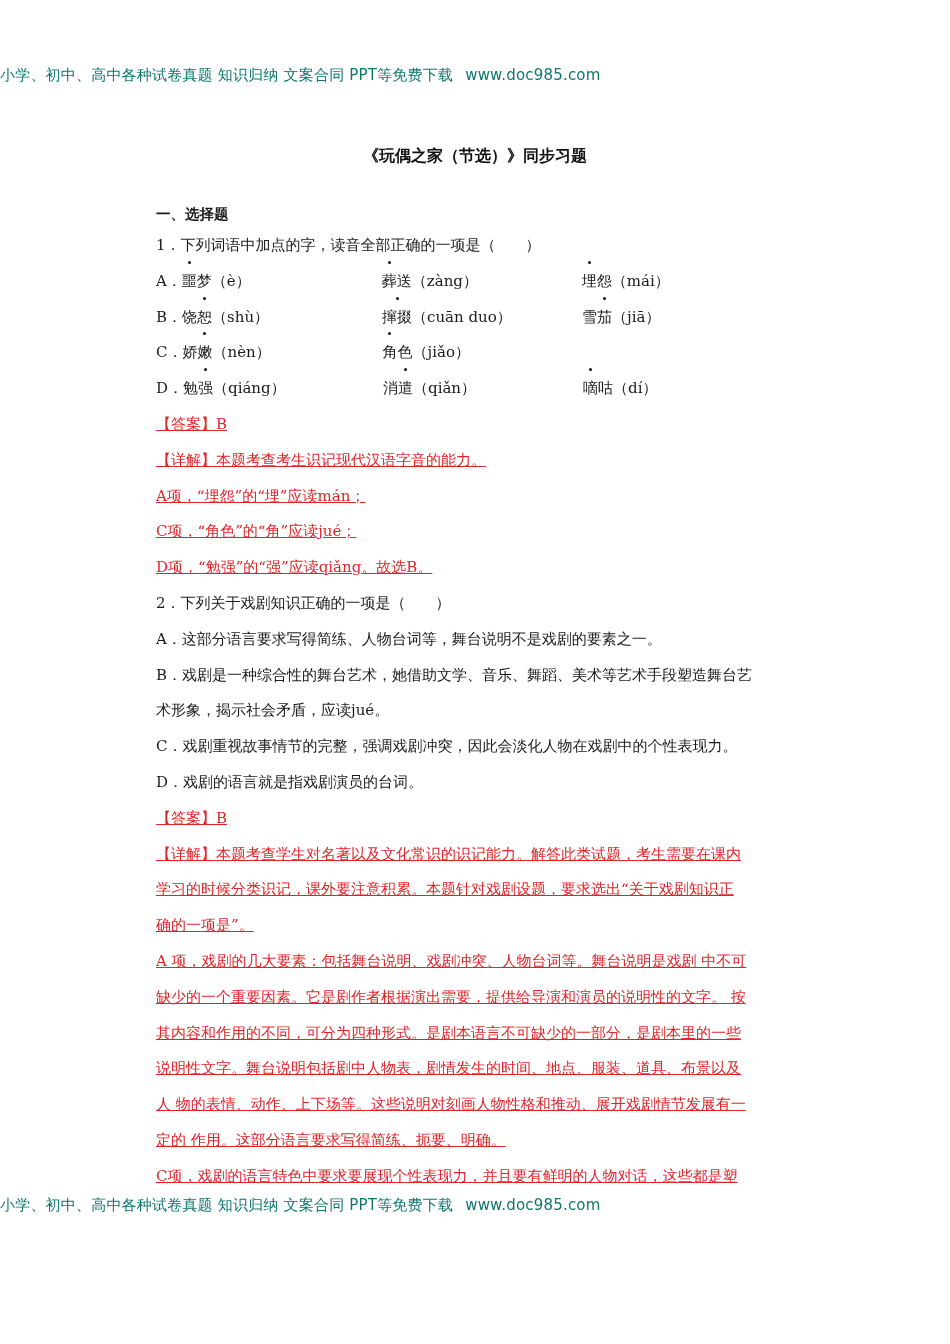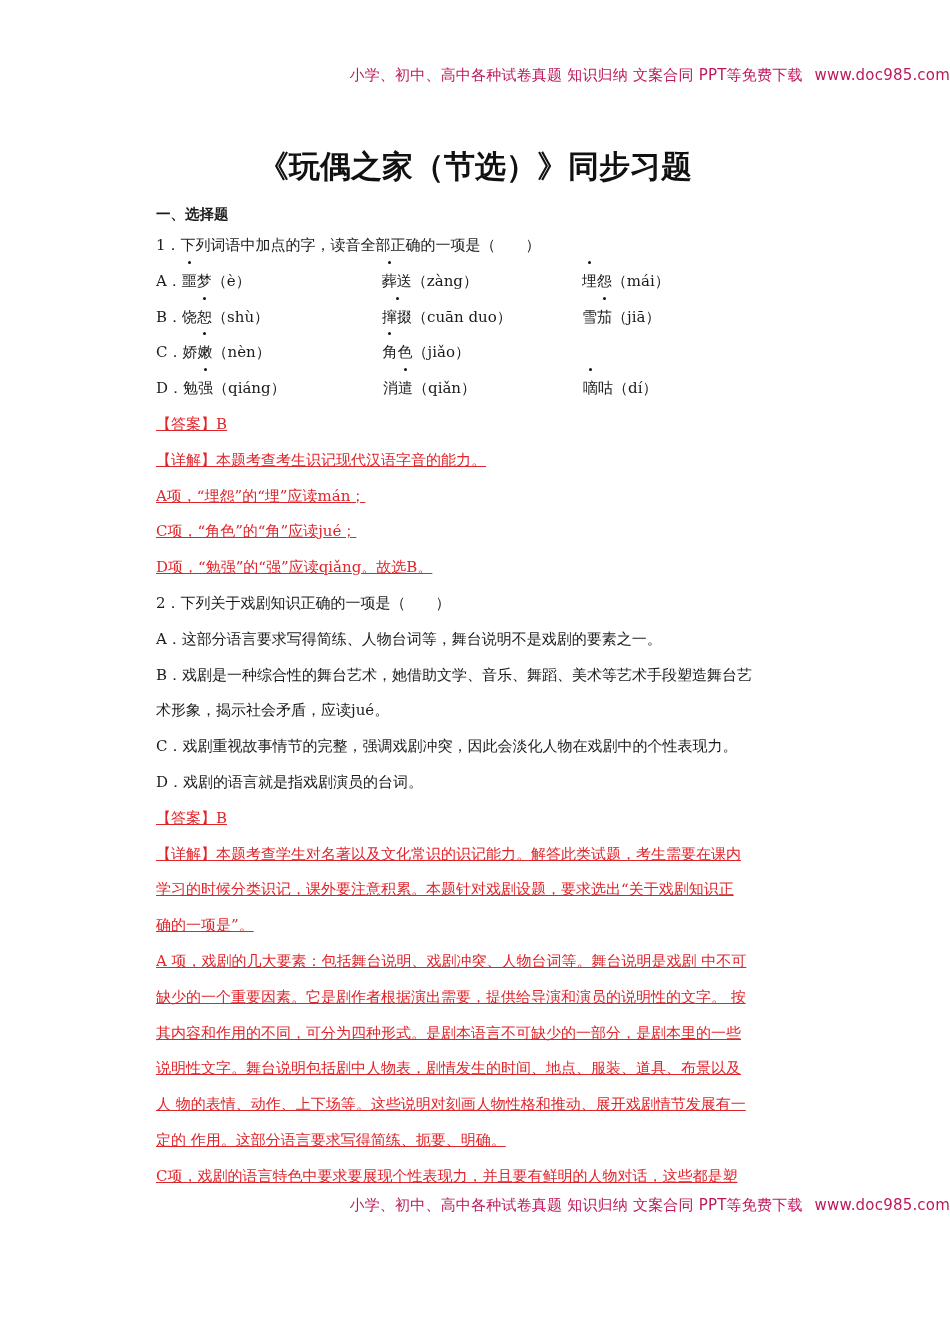--- a/index.html
+++ b/index.html
@@ -1,24 +1,24 @@
 <!DOCTYPE html>
 <html><head>
   <meta charset="utf-8">
   <style>
     html, body { margin: 0; padding: 0; background: #ffffff; }
     body { width: 950px; height: 1344px; position: relative; overflow: hidden;
            font-family: "DejaVu Serif", "Liberation Serif", serif; color: #1a1a1a; }
-    .banner { position: absolute; left: 0; width: 950px; text-align: right;
-              font-family: "DejaVu Sans", "Liberation Sans", sans-serif; font-size: 15px; color: #be185d; letter-spacing: 0.2px; }
+    .banner { position: absolute; left: 0; width: 950px; text-align: left;
+              font-family: "DejaVu Sans", "Liberation Sans", sans-serif; font-size: 15px; color: #0f766e; letter-spacing: 0.2px; }
     .banner .url { margin-left: 12px; }
     .banner.top { top: 66px; }
     .banner.bottom { top: 1196px; }
     .title { position: absolute; top: 146px; left: 0; width: 950px; text-align: center;
-             font-family: "DejaVu Sans", "Liberation Sans", sans-serif; font-weight: bold; font-size: 31px; color: #111; }
+             font-family: "DejaVu Sans", "Liberation Sans", sans-serif; font-weight: bold; font-size: 16px; color: #111; }
     .content { position: absolute; left: 156px; top: 200px; width: 665px; }
     .section { font-family: "DejaVu Sans", "Liberation Sans", sans-serif; font-weight: bold; font-size: 14.5px; height: 28px; line-height: 28px; }
     .line { font-size: 15px; line-height: 35.8px; height: 35.8px; white-space: nowrap; }
     .red { color: #e0242a; text-decoration: underline; }
     .opts { display: flex; }
     .opt { display: inline-block; }
     .opt.c1 { width: 200px; }
     .opt.c2 { width: 200px; }
     .dot { position: relative; display: inline-block; }
     .dot::before { content: ""; position: absolute; top: -3px; left: 50%; width: 3px; height: 3px; margin-left: -1.5px;

